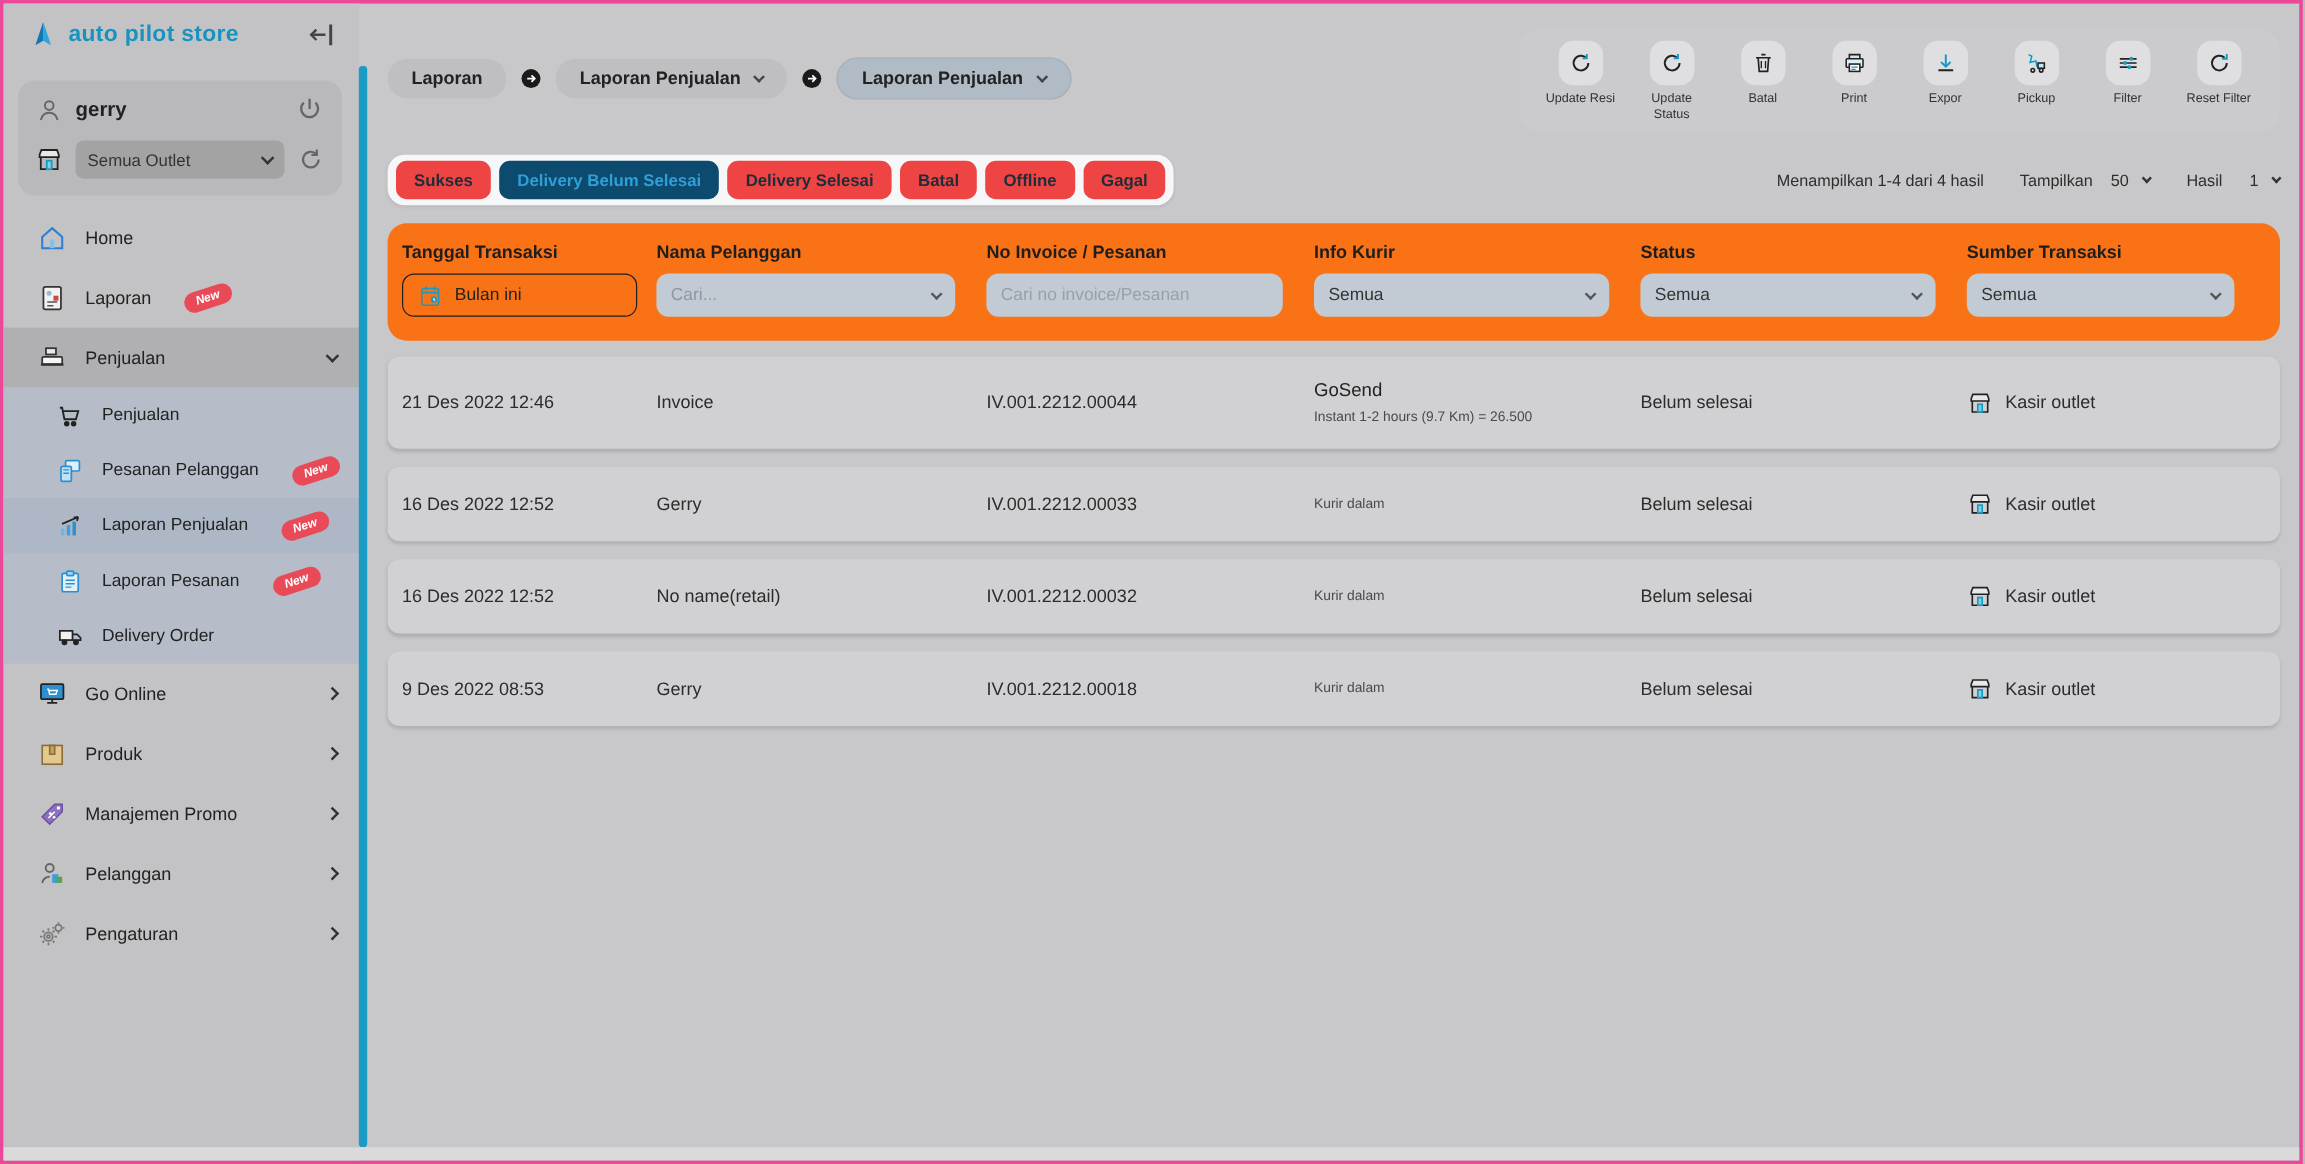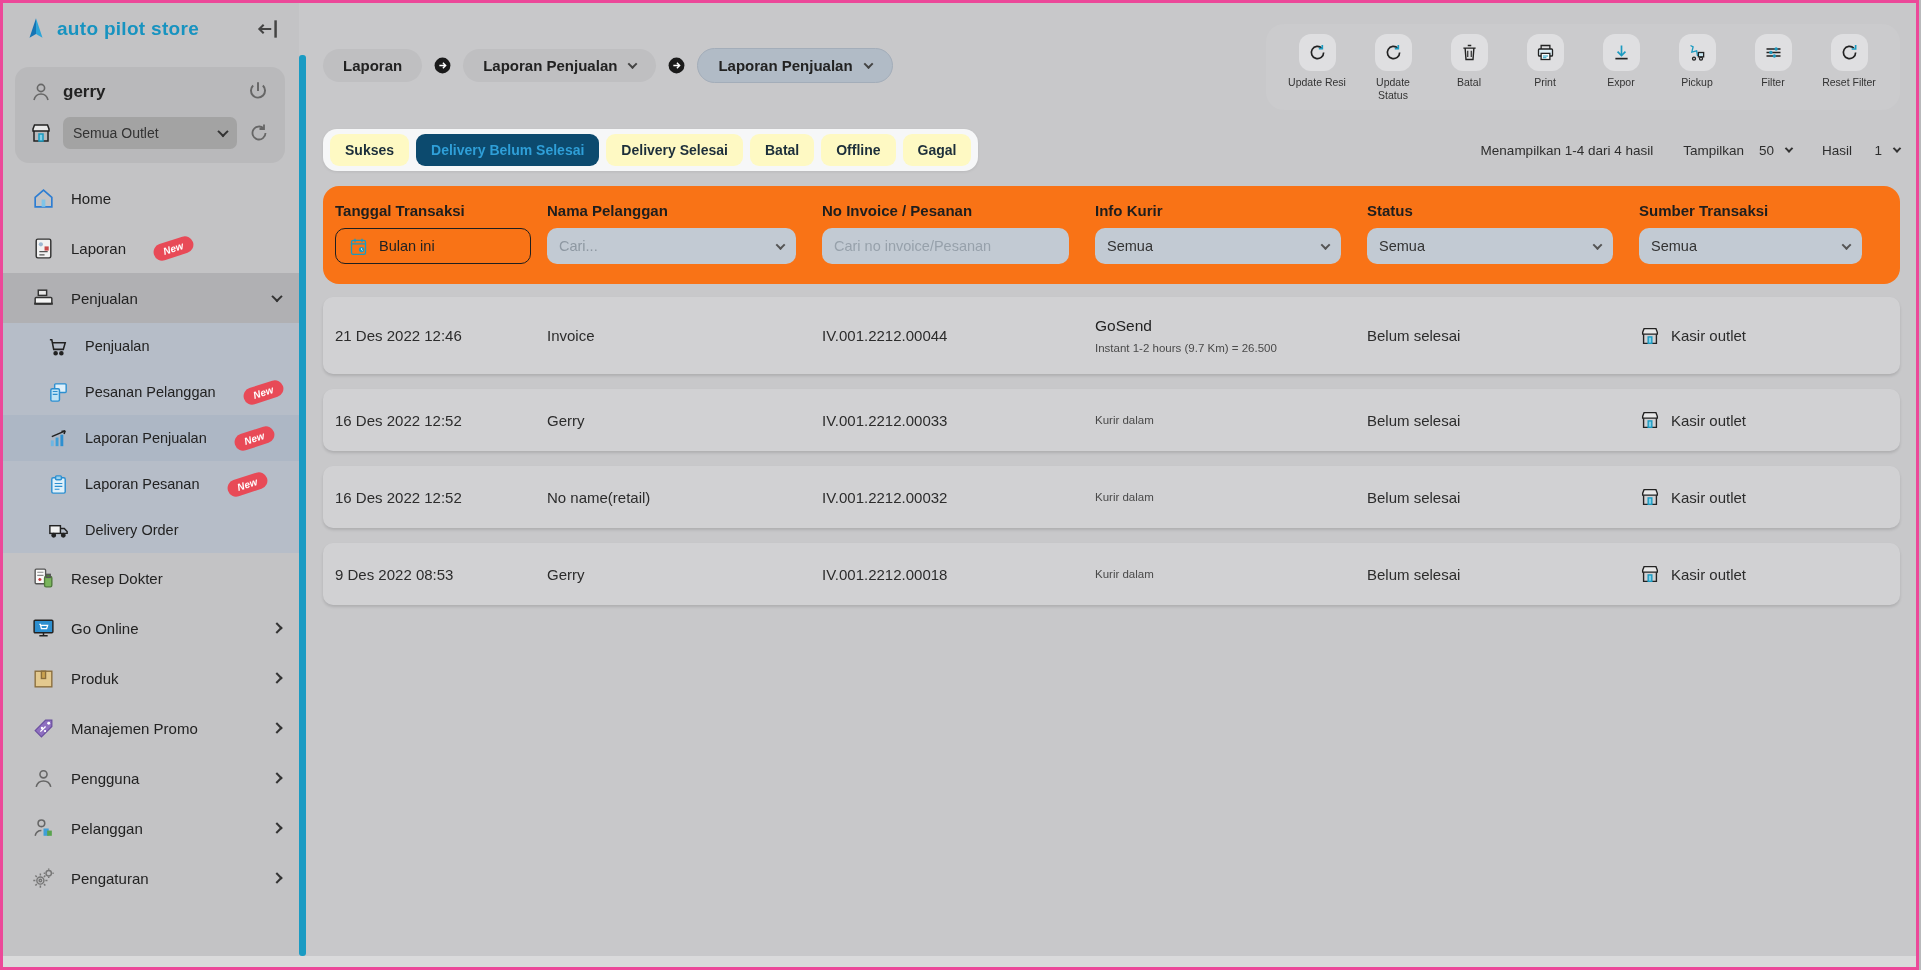--- a/index.html
+++ b/index.html
@@ -65,21 +65,21 @@
              display:flex; gap:10px;justify-content:space-between; }
   .tb { width:66px; text-align:center; cursor:pointer; }
   .tb-btn { width:37px; height:37px; border-radius:12px; background:#dfdfe1; margin:0 auto 5px;
             display:flex; align-items:center; justify-content:center; }
   .tb-ic { width:21px; height:21px; }
   .tb-label { font-size:10.5px; color:#333; line-height:1.25; }
 
   .tabs-row { display:flex; align-items:center; margin-top:19px; }
   .tab-strip { background:#f6f7f8; border-radius:14px; padding:5px 7px; display:flex; gap:7px;
                box-shadow:0 1px 3px rgba(0,0,0,.08); }
-  .tab { padding:8px 15px; border-radius:9px; background:#fef9c3; font-size:14px; font-weight:bold;
+  .tab { padding:8px 15px; border-radius:9px; background:#ef4444; font-size:14px; font-weight:bold;
          color:#1c2e3a; cursor:pointer; white-space:nowrap; }
   .tab.active { background:#0c4a6e; color:#2f9fd8; }
   .pagination { margin-left:auto; display:flex; align-items:center; gap:30px;
                 font-size:13.5px; color:#2e2e2e; }
   .pg-group { display:flex; align-items:center; gap:12px; cursor:pointer; }
   .pg-val { min-width:18px; text-align:right; }
   .pagination .chev { width:6px; height:6px; color:#333; }
 
   
   .cols { display:grid; grid-template-columns:212px 275px 273px 272px 272px 1fr; align-items:center; }
@@ -226,30 +226,20 @@
             <span class="mi-icon"><svg viewBox="0 0 24 24" fill="none" stroke="#222" stroke-width="1.5">
                 <rect x="3" y="7" width="11" height="8" fill="#f0f0f0"></rect>
                 <path d="M14 10h4l3 3v2h-7"></path>
                 <circle cx="7" cy="17" r="1.8" fill="#222"></circle>
                 <circle cx="17" cy="17" r="1.8" fill="#222"></circle>
               </svg></span>
             <span class="mi-label">Delivery Order</span>
           </div>
         </div>
         <div class="menu-item">
-          <span class="mi-icon"><svg viewBox="0 0 24 24" fill="none" stroke="#555" stroke-width="1.3">
-              <rect x="4" y="3" width="10" height="14" rx="1" fill="#fafafa"></rect>
-              <path d="M6 6h6M6 9h6" stroke="#888" stroke-width="1"></path>
-              <path d="M7 13h3M8.5 11.5v3" stroke="#c43c3c" stroke-width="1.4"></path>
-              <rect x="13" y="10" width="7" height="10" rx="1.5" fill="#7ab55c" stroke="#4e7a3a"></rect>
-              <rect x="14.5" y="8" width="4" height="3" fill="#4e7a3a"></rect>
-            </svg></span>
-          <span class="mi-label">Resep Dokter</span>
-        </div>
-        <div class="menu-item">
           <span class="mi-icon"><svg viewBox="0 0 24 24" fill="none" stroke="#222" stroke-width="1.4">
               <rect x="3" y="4" width="18" height="12" rx="1" fill="#2d8fd0"></rect>
               <path d="M8 8h1l1 4h5l1-3H9" stroke="#fff" stroke-width="1.2"></path>
               <path d="M12 16v3M8 19h8"></path>
             </svg></span>
           <span class="mi-label">Go Online</span>
           <span class="mi-chev chev right"></span>
         </div>
         <div class="menu-item">
           <span class="mi-icon"><svg viewBox="0 0 24 24" fill="none" stroke="#8a6d3b" stroke-width="1.3">
@@ -261,28 +251,20 @@
         </div>
         <div class="menu-item">
           <span class="mi-icon"><svg viewBox="0 0 24 24" fill="none">
               <path d="M4 14L14 4h6v6L10 20z" fill="#8e6fc0" stroke="#6b4fa0" stroke-width="1.2"></path>
               <circle cx="17" cy="7" r="1.4" fill="#fff"></circle>
               <path d="M9 15l5-5" stroke="#fff" stroke-width="1.3"></path>
               <circle cx="10.5" cy="11.5" r="1.1" fill="#fff"></circle>
               <circle cx="13.5" cy="14.5" r="1.1" fill="#fff"></circle>
             </svg></span>
           <span class="mi-label">Manajemen Promo</span>
-          <span class="mi-chev chev right"></span>
-        </div>
-        <div class="menu-item">
-          <span class="mi-icon"><svg viewBox="0 0 24 24" fill="none" stroke="#666" stroke-width="1.5">
-              <circle cx="12" cy="8" r="3.4"></circle>
-              <path d="M5 20c1-3.8 4-5.6 7-5.6s6 1.8 7 5.6"></path>
-            </svg></span>
-          <span class="mi-label">Pengguna</span>
           <span class="mi-chev chev right"></span>
         </div>
         <div class="menu-item">
           <span class="mi-icon"><svg viewBox="0 0 24 24" fill="none" stroke="#666" stroke-width="1.5">
               <circle cx="10" cy="7" r="3.2"></circle>
               <path d="M4 19c.8-3.4 3.2-5 6-5"></path>
               <rect x="12" y="12" width="5" height="7" fill="#3f9fd8" stroke="none"></rect>
               <rect x="15.5" y="14" width="4.5" height="5" fill="#59a34e" stroke="none"></rect>
             </svg></span>
           <span class="mi-label">Pelanggan</span>

